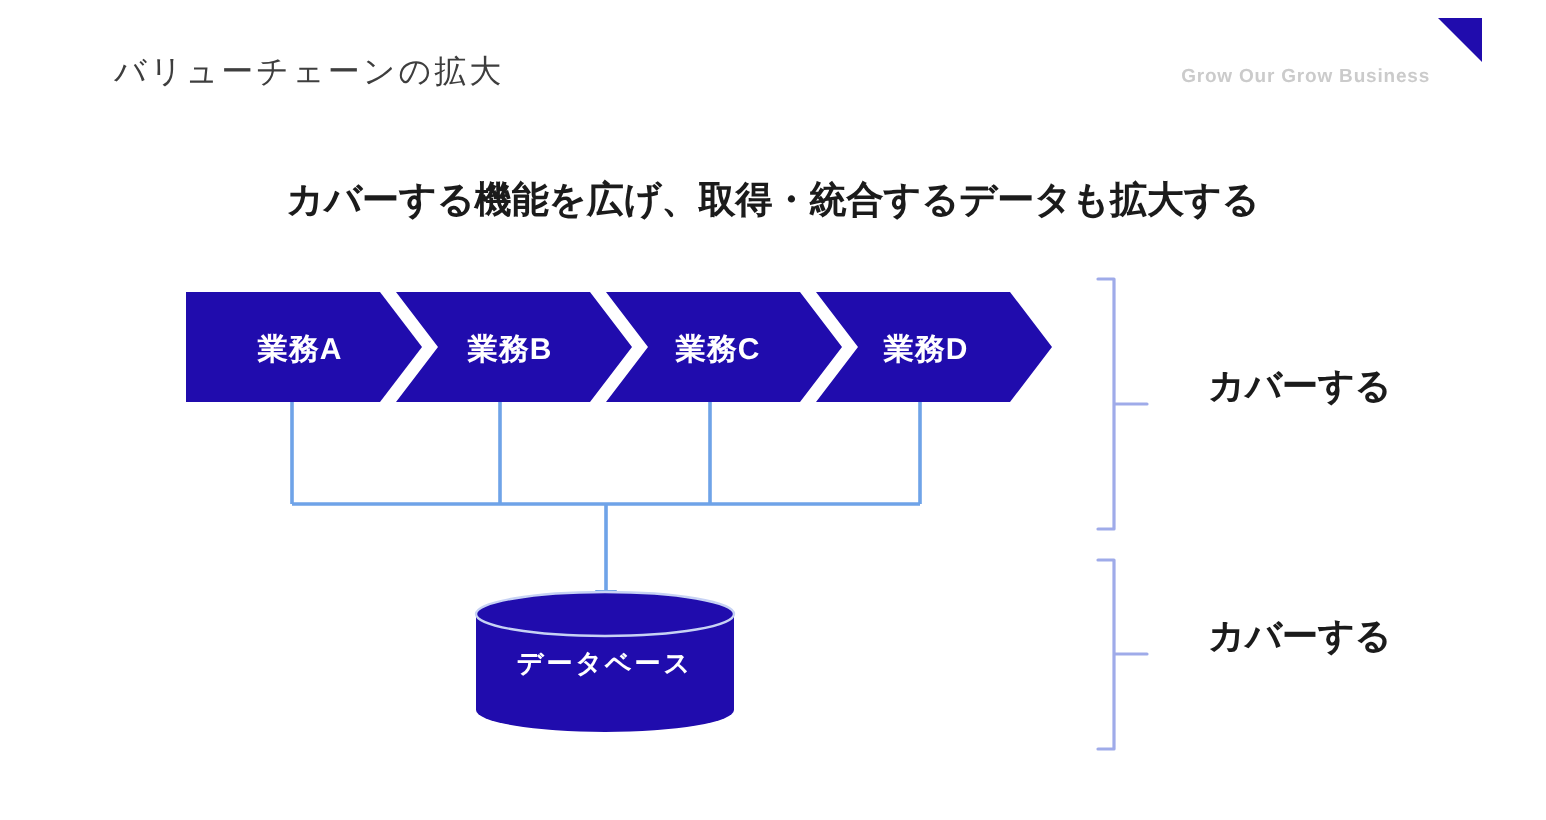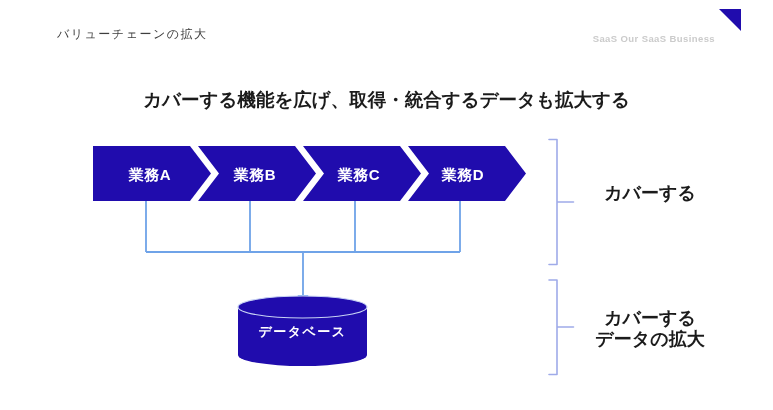--- a/index.html
+++ b/index.html
@@ -3,21 +3,21 @@
 <meta charset="utf-8">
 <style>
   html,body { margin:0; padding:0; background:#ffffff; }
   .slide {
     position:relative; width:773px; height:410px; background:#fff; overflow:hidden;
     font-family:"Liberation Sans", sans-serif;
   }
   .slide-title {
     position:absolute; left:57px; top:26px;
     font-family:"DejaVu Serif", serif;
-    font-size:12px; font-weight:500; letter-spacing:1.5px; color:var(--title-gray);
+    font-size:16px; font-weight:500; letter-spacing:1.5px; color:var(--title-gray);
   }
   .watermark {
     position:absolute; right:58px; top:33px;
     font-size:9.5px; font-weight:bold; letter-spacing:0.4px; color:var(--watermark-gray);
   }
   .heading {
     position:absolute; left:0; top:87px; width:100%;
     text-align:center; font-size:18.5px; font-weight:bold; color:var(--heading-black);
   }
   .diagram-svg { position:absolute; left:0; top:0; }
@@ -44,21 +44,21 @@
   .bracket-label.functions { top:183px; }
   .bracket-label.data { top:308px; }
 </style>
 </head>
 <body>
 
 <div class="slide">
 
   <div class="slide-title">バリューチェーンの拡大</div>
 
-  <div class="watermark">SaaS Our SaaS Business</div>
+  <div class="watermark">Grow Our Grow Business</div>
 
   <div class="heading">カバーする機能を広げ、取得・統合するデータも拡大する</div>
 
   <svg class="diagram-svg" width="773" height="410" viewBox="0 0 773 410">
 
     <polygon class="fill-blue" points="719,9 741,9 741,31"></polygon>
 
     <polygon class="fill-blue" points="93,146 190,146 211,173.5 190,201 93,201"></polygon>
     <polygon class="fill-blue" points="198,146 295,146 316,173.5 295,201 198,201 219,173.5"></polygon>
     <polygon class="fill-blue" points="303,146 400,146 421,173.5 400,201 303,201 324,173.5"></polygon>
@@ -79,16 +79,15 @@
     <path class="bracket" d="M549,139.5 H557 V264.5 H549 M557,202 H573.5"></path>
     <path class="bracket" d="M549,280 H557 V374.5 H549 M557,327 H573.5"></path>
   </svg>
 
   <div class="bracket-label functions">
     <div>カバーする</div>
   </div>
 
   <div class="bracket-label data">
     <div>カバーする</div>
-    <div>データの拡大</div>
   </div>
 
 </div>
 
 </body></html>

